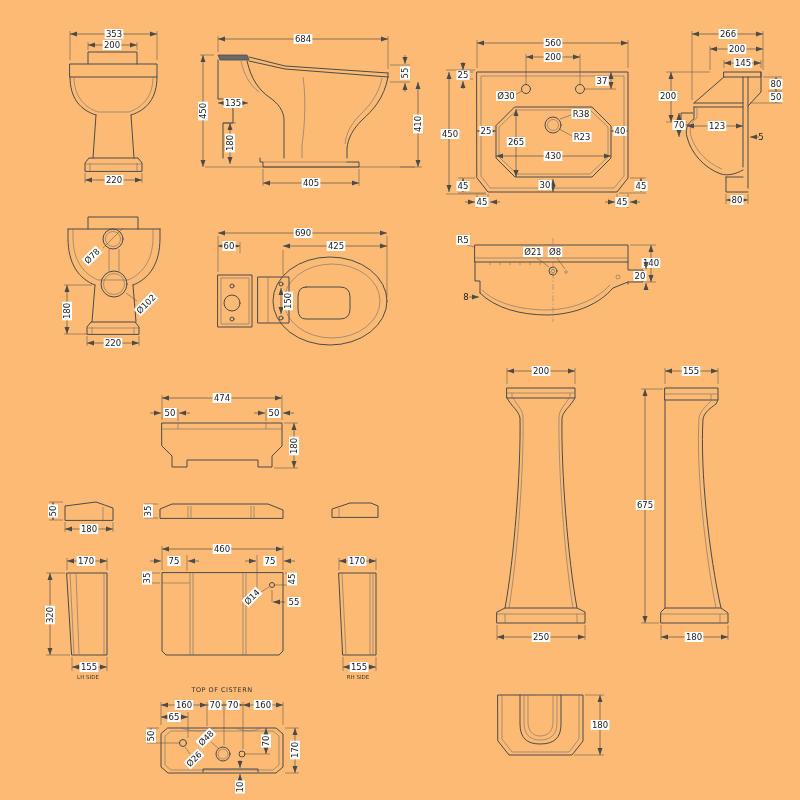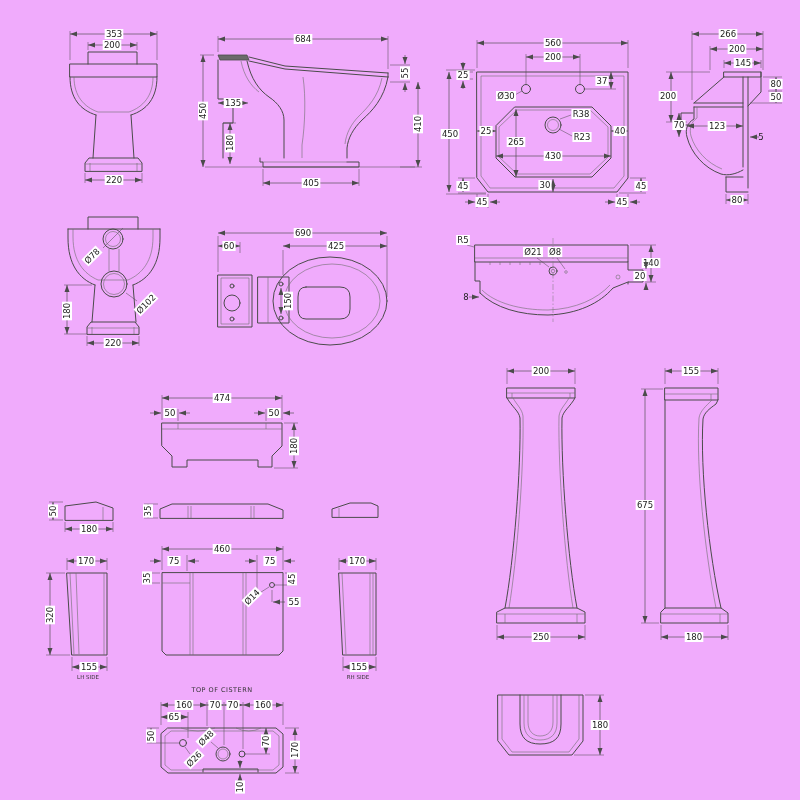--- a/index.html
+++ b/index.html
@@ -1,16 +1,16 @@
 <!DOCTYPE html>
 <html><head>
 <meta charset="utf-8">
 <style>
   html,body{margin:0;padding:0;background:#fff;}
-  .sheet{width:800px;height:800px;position:relative;background:#f0abfc;overflow:hidden;}
+  .sheet{width:800px;height:800px;position:relative;background:#fdba74;overflow:hidden;}
   svg{display:block;}
   .ol{fill:none;stroke:#4b4b4b;stroke-width:1;stroke-linejoin:round;stroke-linecap:round;}
   .ol2{fill:none;stroke:#6e6e6e;stroke-width:0.6;stroke-linejoin:round;}
   .dim{fill:none;stroke:#4b4b4b;stroke-width:0.65;}
   .ext{fill:none;stroke:#4b4b4b;stroke-width:0.5;}
   .cl{fill:none;stroke:#7a7a7a;stroke-width:0.5;stroke-dasharray:6 2 1.5 2;}
   text.lbl{font:8.5px "DejaVu Sans",sans-serif;fill:#222;text-anchor:middle;}
   text.sm{font:5.5px "DejaVu Sans",sans-serif;fill:#333;text-anchor:middle;}
   text.ttl{font:6.5px "DejaVu Sans",sans-serif;fill:#333;text-anchor:middle;letter-spacing:.5px;}
 </style>

